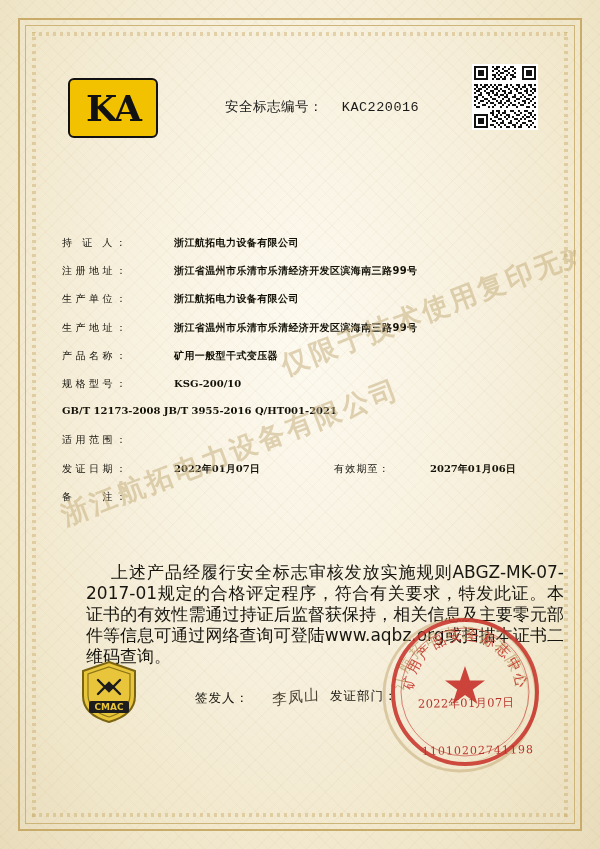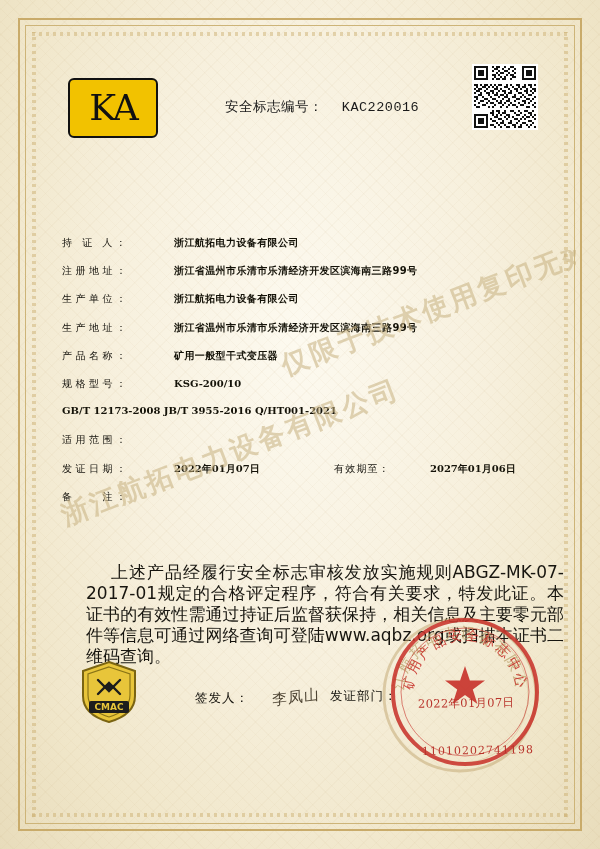--- a/index.html
+++ b/index.html
@@ -65,21 +65,21 @@
     height: 56px;
     background: #f2c200;
     border: 2px solid #111;
     border-radius: 6px;
     display: flex;
     align-items: center;
     justify-content: center;
   }
   .ka-logo .ka-text {
     font-family: "DejaVu Serif", "Liberation Serif", serif;
-    font-weight: normal;
+    font-weight: bold;
     font-size: 36px;
     letter-spacing: -2px;
     color: #111;
     line-height: 1;
   }
 
   
   .qr {
     position: absolute;
     right: 62px;

